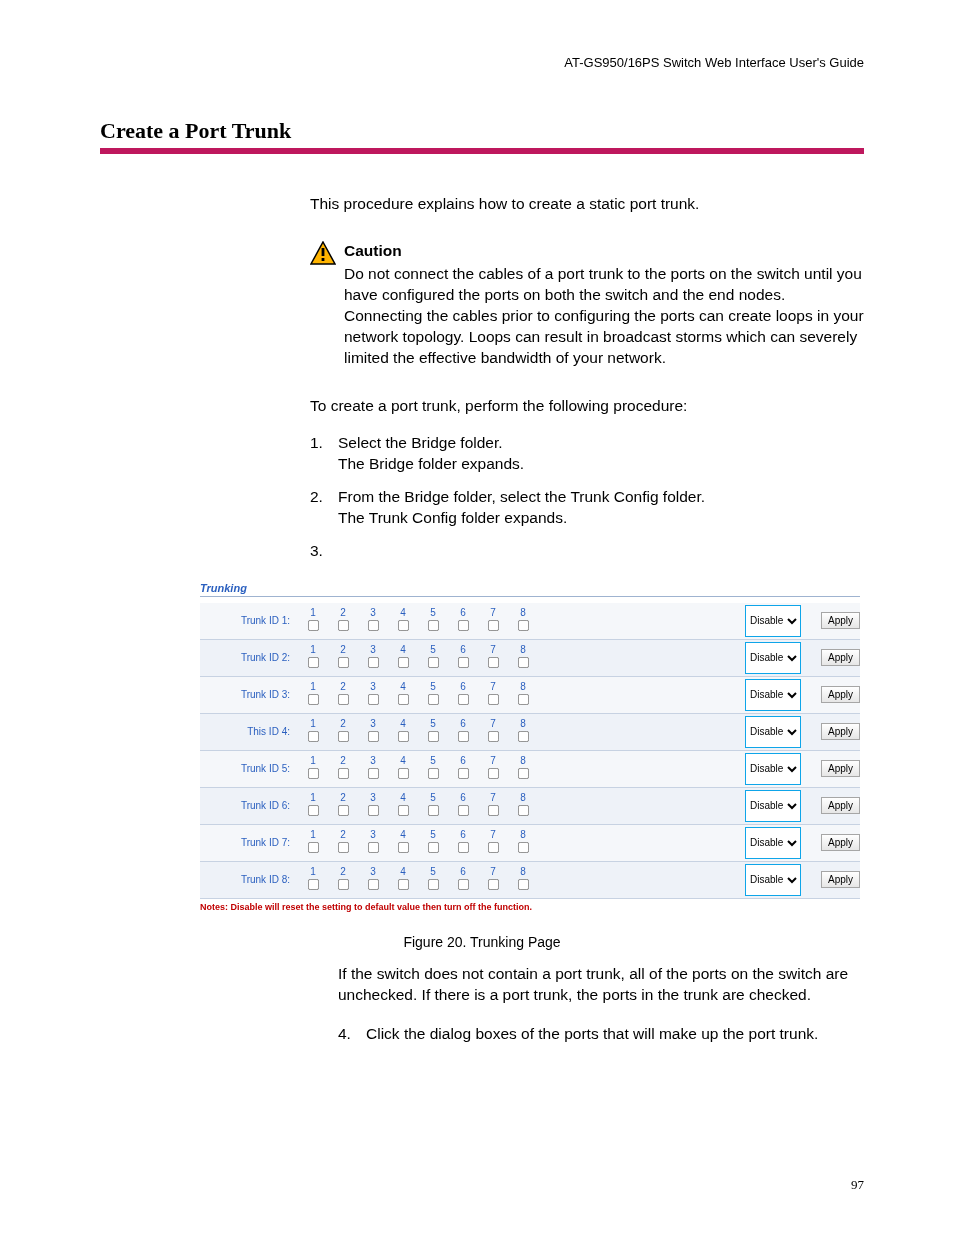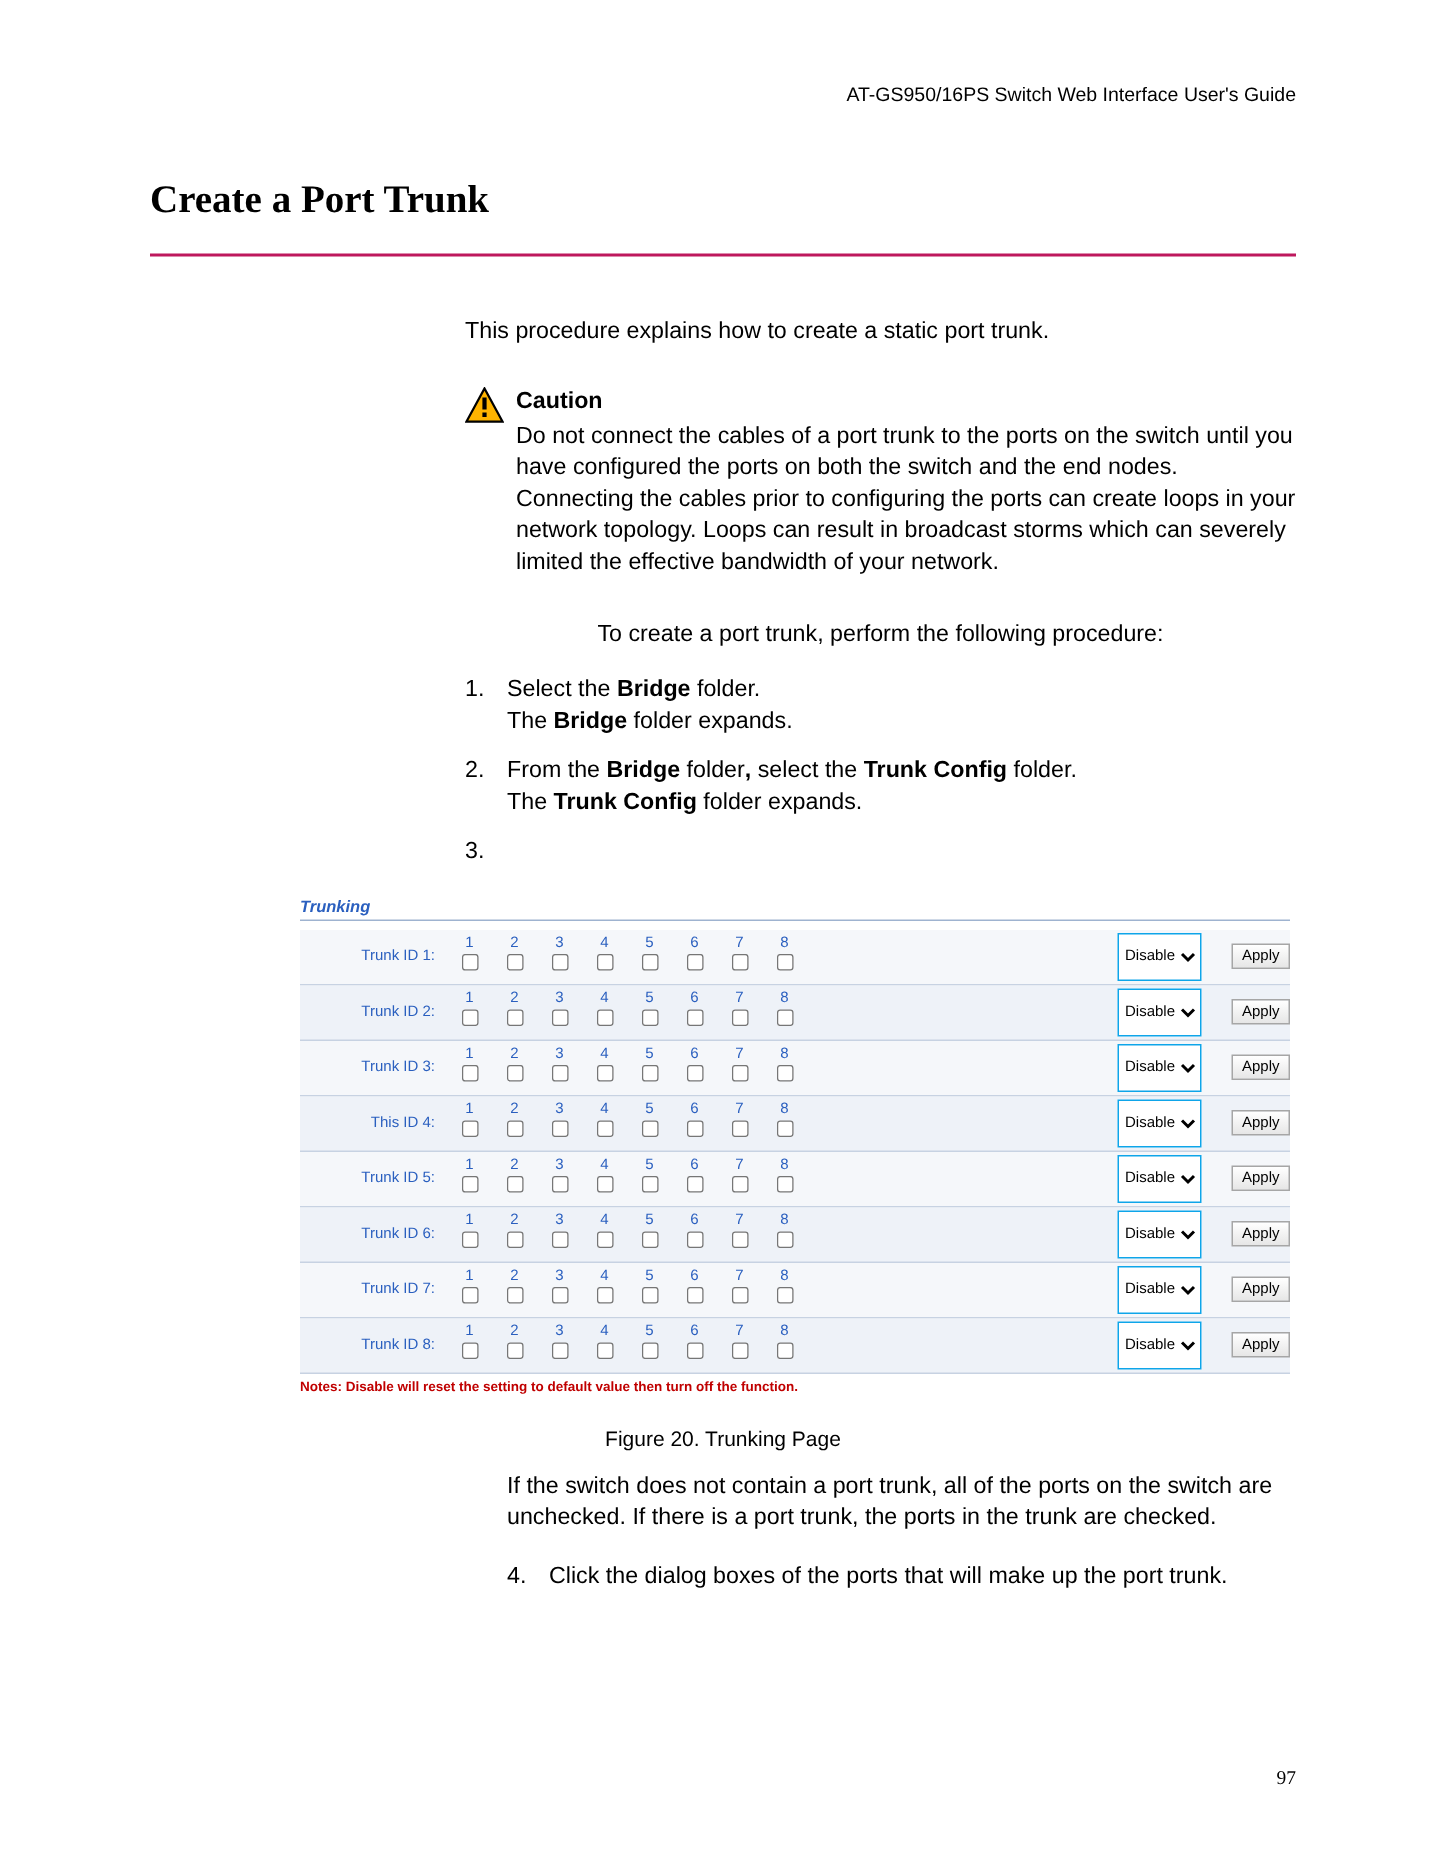--- a/index.html
+++ b/index.html
@@ -18,50 +18,50 @@
   }
   .header-line {
     text-align: right;
     font-size: 13px;
     color: #000;
     margin-bottom: 48px;
   }
   .title-h1 {
     font-family: "Times New Roman", Times, serif;
     font-weight: bold;
-    font-size: 26px;
-    border-bottom: 2px solid #be185d;
-    padding-bottom: 21px;
+    font-size: 22px;
+    border-bottom: 6px solid #be185d;
+    padding-bottom: 4px;
     margin: 0 0 40px 0;
   }
   .body-col {
     margin-left: 210px;
     font-size: 15.5px;
     line-height: 1.35;
   }
   .intro { margin-bottom: 26px; }
   .caution-block {
     display: flex;
     gap: 8px;
     margin-bottom: 28px;
     margin-top: 24px;
   }
   .caution-icon svg { display: block; }
   .caution-text strong { font-weight: bold; }
   .caution-body { margin-top: 2px; }
-  .lead { margin-bottom: 16px; text-align: center; }
+  .lead { margin-bottom: 16px; }
   .step {
     display: flex;
     margin-bottom: 12px;
   }
   .step-num {
     width: 28px;
     flex: none;
   }
-  .bold { font-weight: bold; }
+  .bold { font-weight: normal; }
 
   
   .figure-wrap {
     margin: 18px 0 10px -110px;
     width: 660px;
     font-family: Arial, Helvetica, sans-serif;
   }
   .fig-title {
     color: #2a5fbf;
     font-style: italic;

